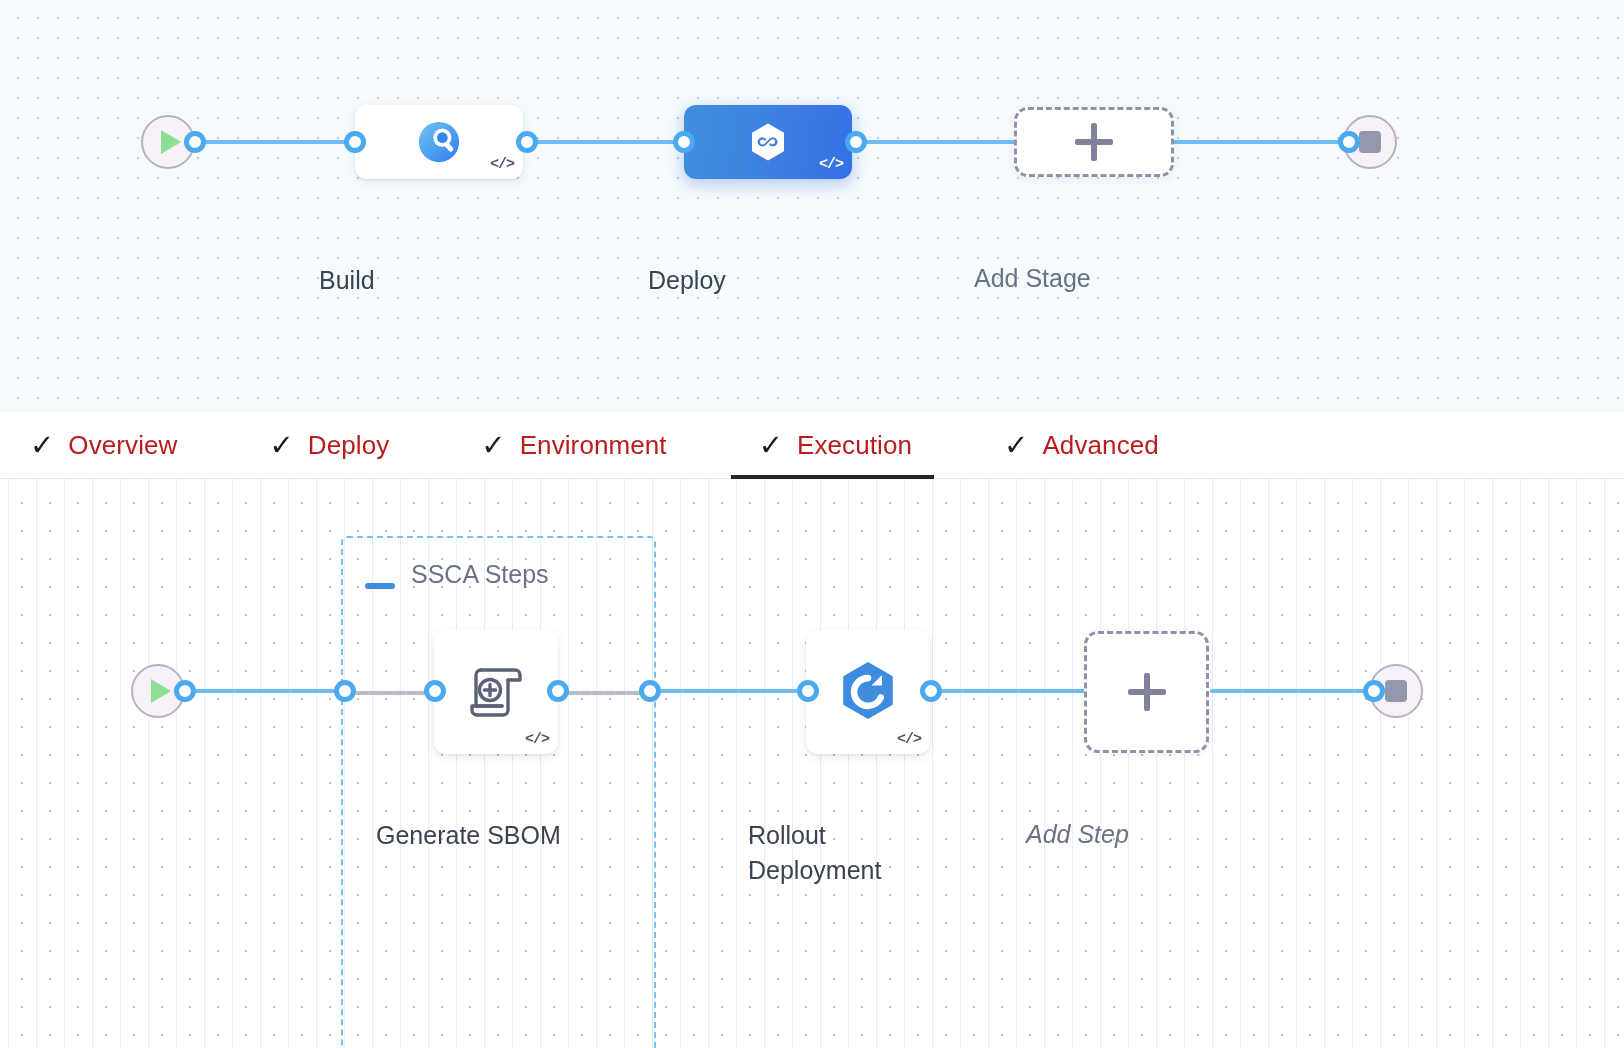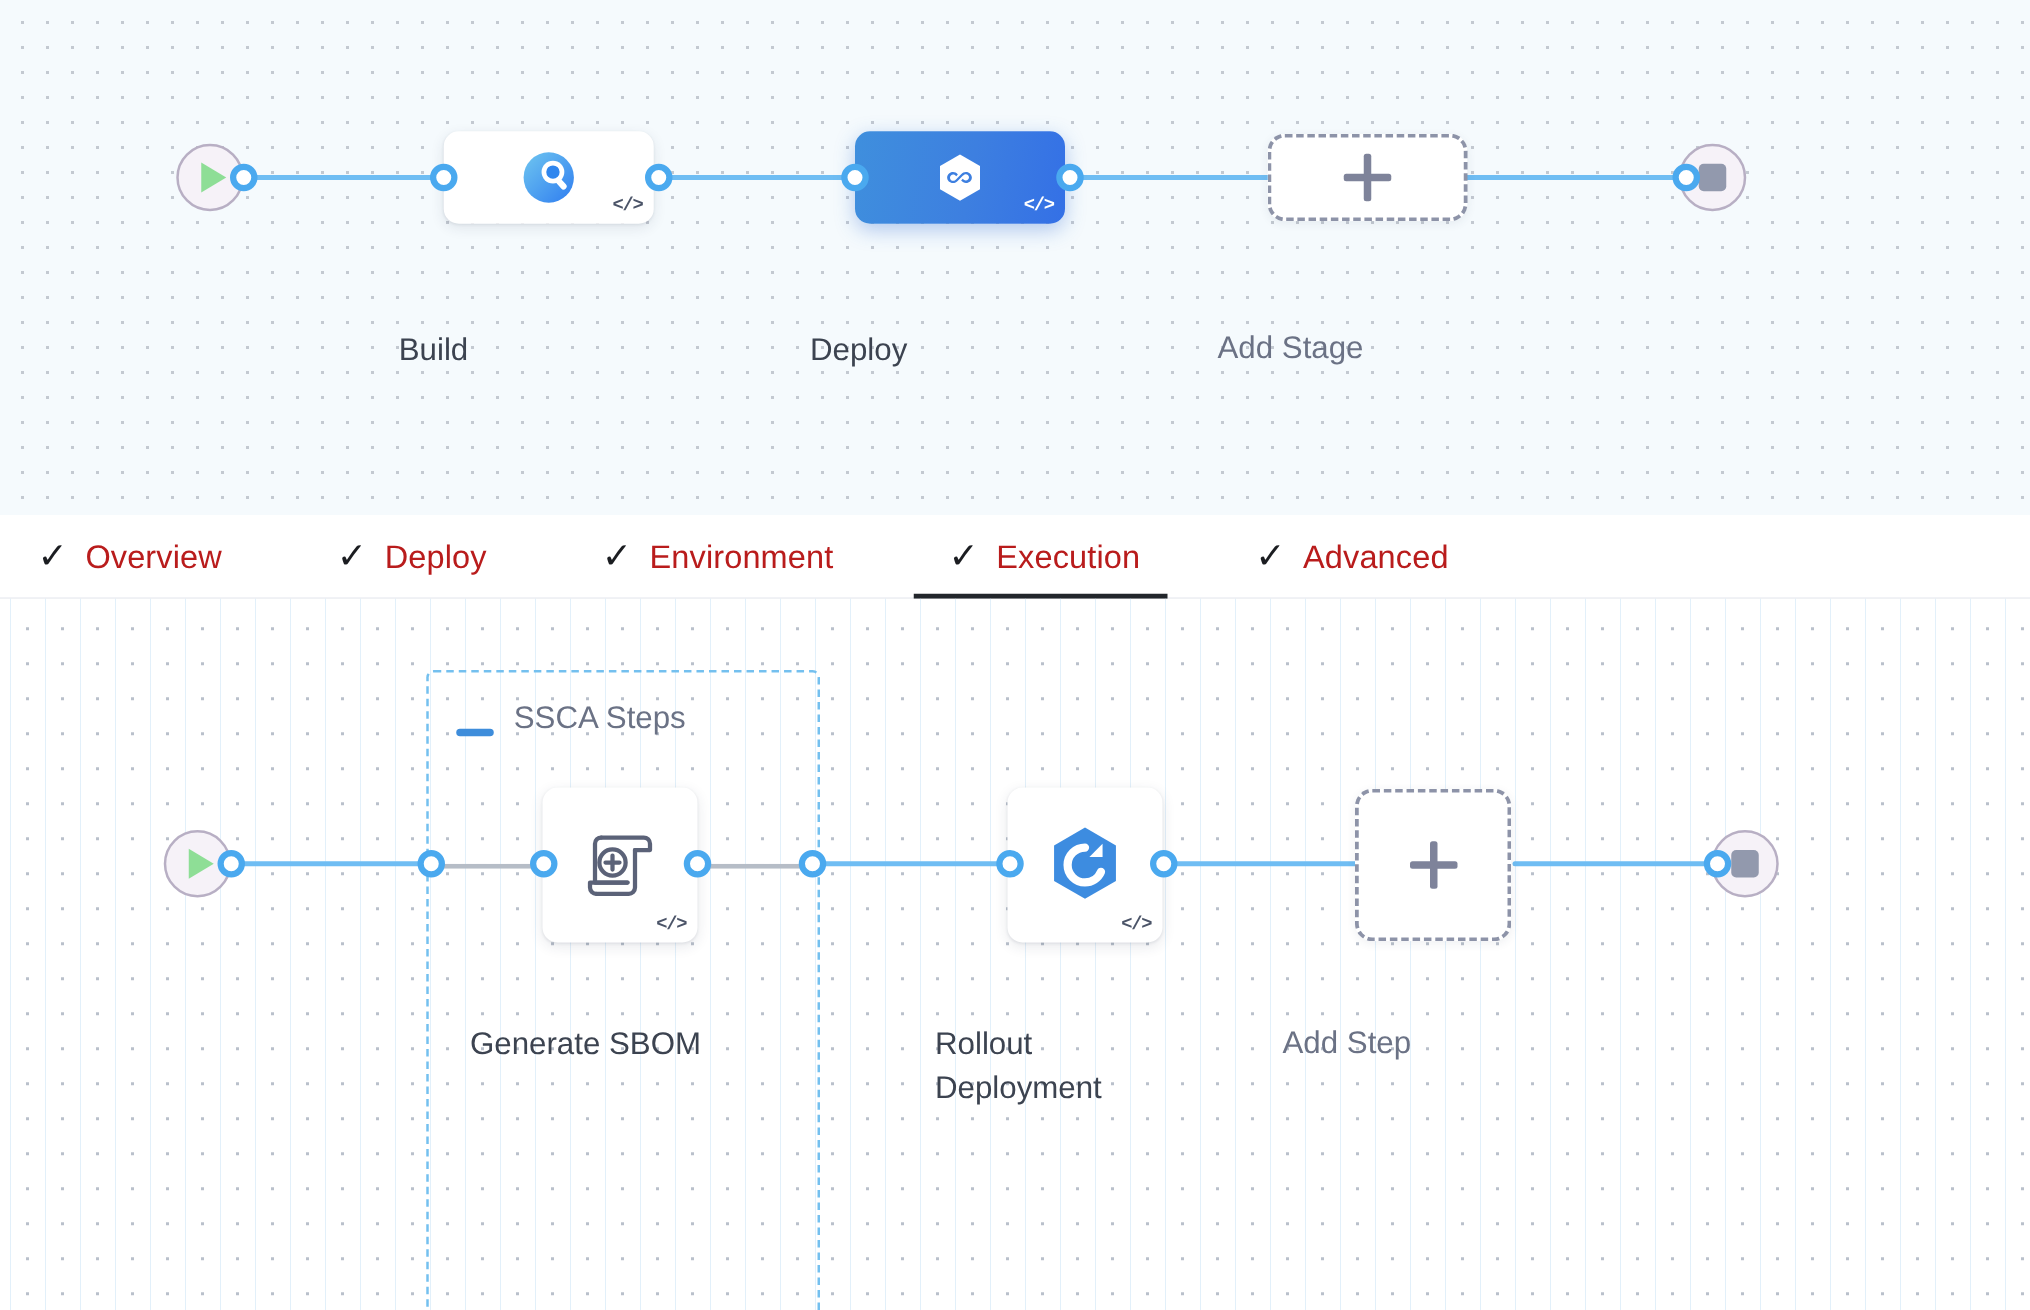--- a/index.html
+++ b/index.html
@@ -293,21 +293,21 @@
       <span class="code-badge">&lt;/&gt;</span>
     </div>
     <div class="dot" style="left:797px; top:201px;"></div>
     <div class="dot" style="left:920px; top:201px;"></div>
     <div class="node-label" style="left:748px; top:298px; width:240px;">Rollout
 Deployment</div>
 
     <div class="add-node" style="left:1084px; top:152px; width:125px; height:122px;">
       <div class="plus"></div>
     </div>
-    <div class="node-label muted" style="left:1026px; top:297px; width:240px;">Add Step</div>
+    <div class="node-label muted" style="left:1026px; top:297px; width:240px;font-style:italic;">Add Step</div>
 
     <div class="terminal" style="left:1369px; top:185px;">
       <div class="stop-sq"></div>
     </div>
     <div class="dot" style="left:1363px; top:201px;"></div>
   </div>
 
 </div>
 
 </body></html>

